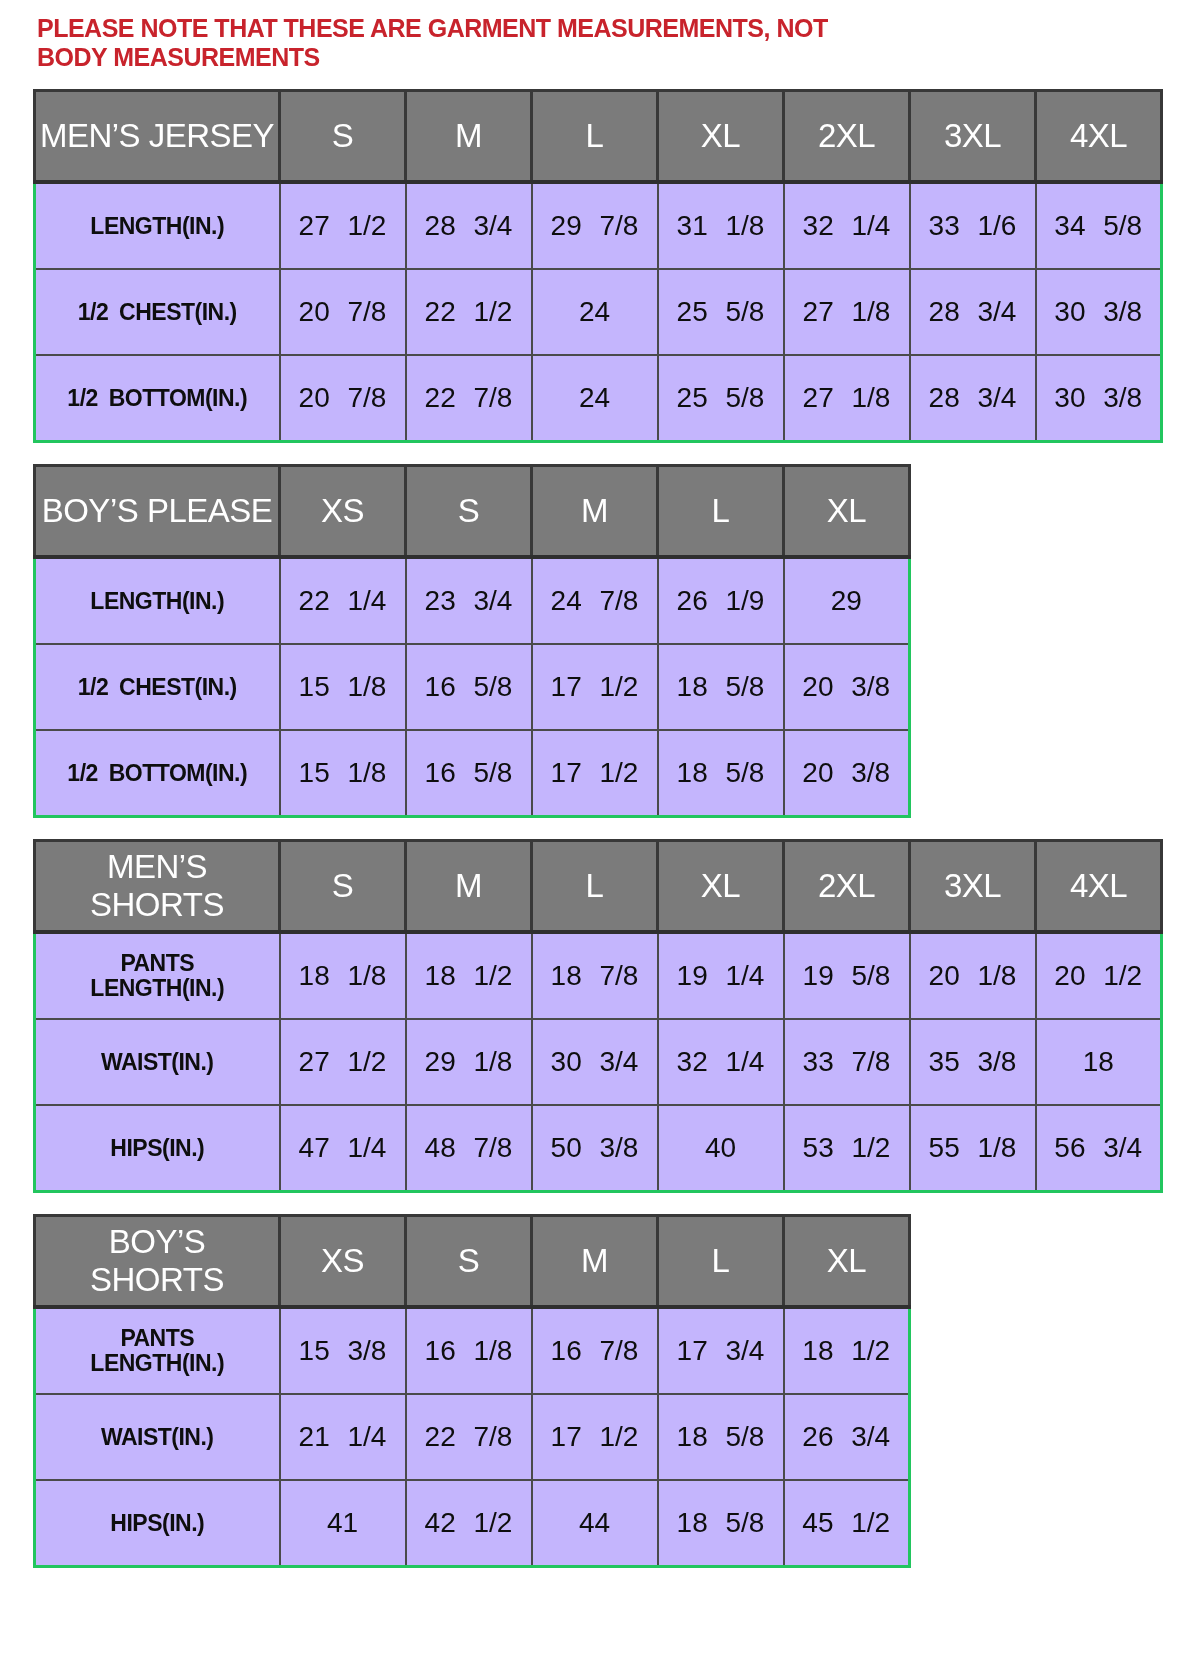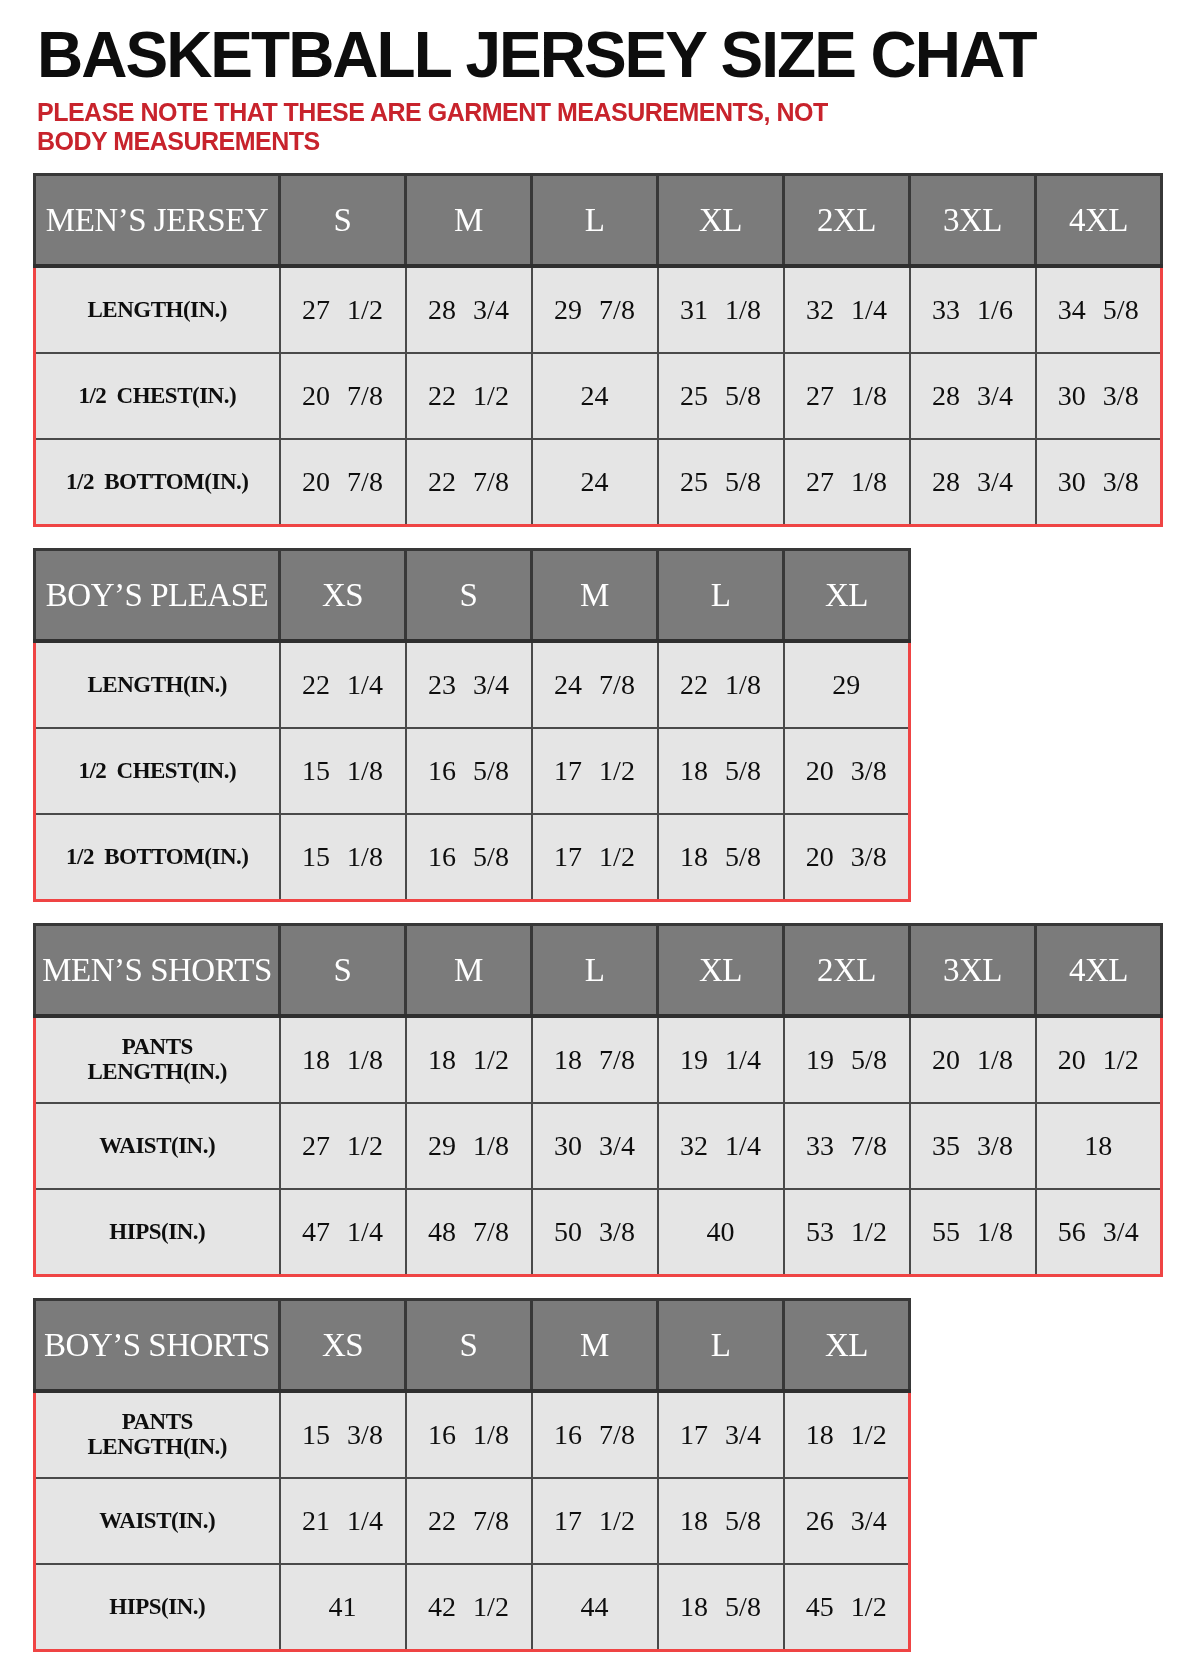--- a/index.html
+++ b/index.html
@@ -30,23 +30,22 @@
     font-size: 25px;
     font-weight: bold;
     letter-spacing: -0.5px;
     line-height: 1.16;
     color: #c8232c;
   }
   table.size-table {
     border-collapse: collapse;
     table-layout: fixed;
     margin-top: 21px;
-    background: #e5e5e5;
-    border: 3px solid #ef4444;
-    font-family: Liberation Serif, serif;
+    background: #c4b5fd;
+    border: 3px solid #22c55e;
   }
   table.size-table:first-of-type {
     margin-top: 17px;
   }
   .size-table th {
     background: #7b7b7b;
     color: #ffffff;
     font-size: 33px;
     font-weight: normal;
     letter-spacing: -0.5px;
@@ -77,21 +76,20 @@
     letter-spacing: -0.5px;
     word-spacing: 5px;
     line-height: 1.08;
     white-space: pre-line;
   }
 </style>
 </head>
 <body>
 
 <div class="page">
-  <h1 class="title">BASKETBALL JERSEY SIZE CHAT</h1>
   <p class="note">PLEASE NOTE THAT THESE ARE GARMENT MEASUREMENTS, NOT BODY MEASUREMENTS</p>
 
   <table class="size-table">
       <colgroup>
         <col style="width: 245px;">
         <col style="width: 126px;">
         <col style="width: 126px;">
         <col style="width: 126px;">
         <col style="width: 126px;">
         <col style="width: 126px;">
@@ -161,21 +159,21 @@
           <th>L</th>
           <th>XL</th>
         </tr>
       </thead>
       <tbody>
         <tr>
           <td class="row-label">LENGTH(IN.)</td>
           <td class="value-cell">22 1/4</td>
           <td class="value-cell">23 3/4</td>
           <td class="value-cell">24 7/8</td>
-          <td class="value-cell">22 1/8</td>
+          <td class="value-cell">26 1/9</td>
           <td class="value-cell">29</td>
         </tr>
         <tr>
           <td class="row-label">1/2 CHEST(IN.)</td>
           <td class="value-cell">15 1/8</td>
           <td class="value-cell">16 5/8</td>
           <td class="value-cell">17 1/2</td>
           <td class="value-cell">18 5/8</td>
           <td class="value-cell">20 3/8</td>
         </tr>

